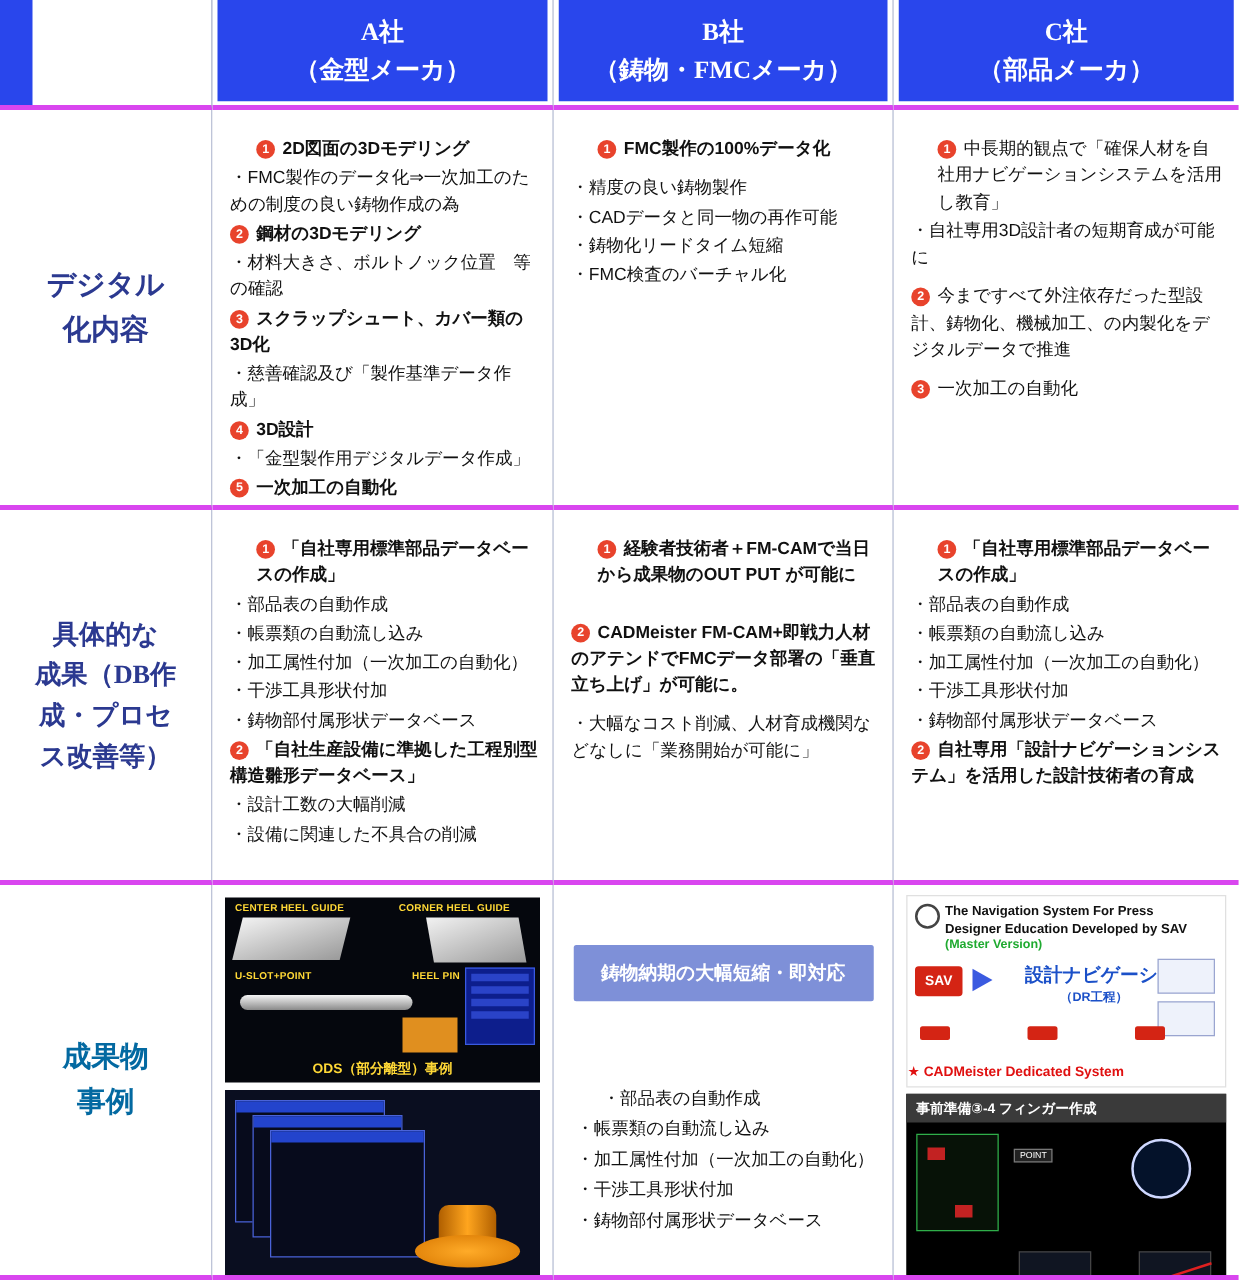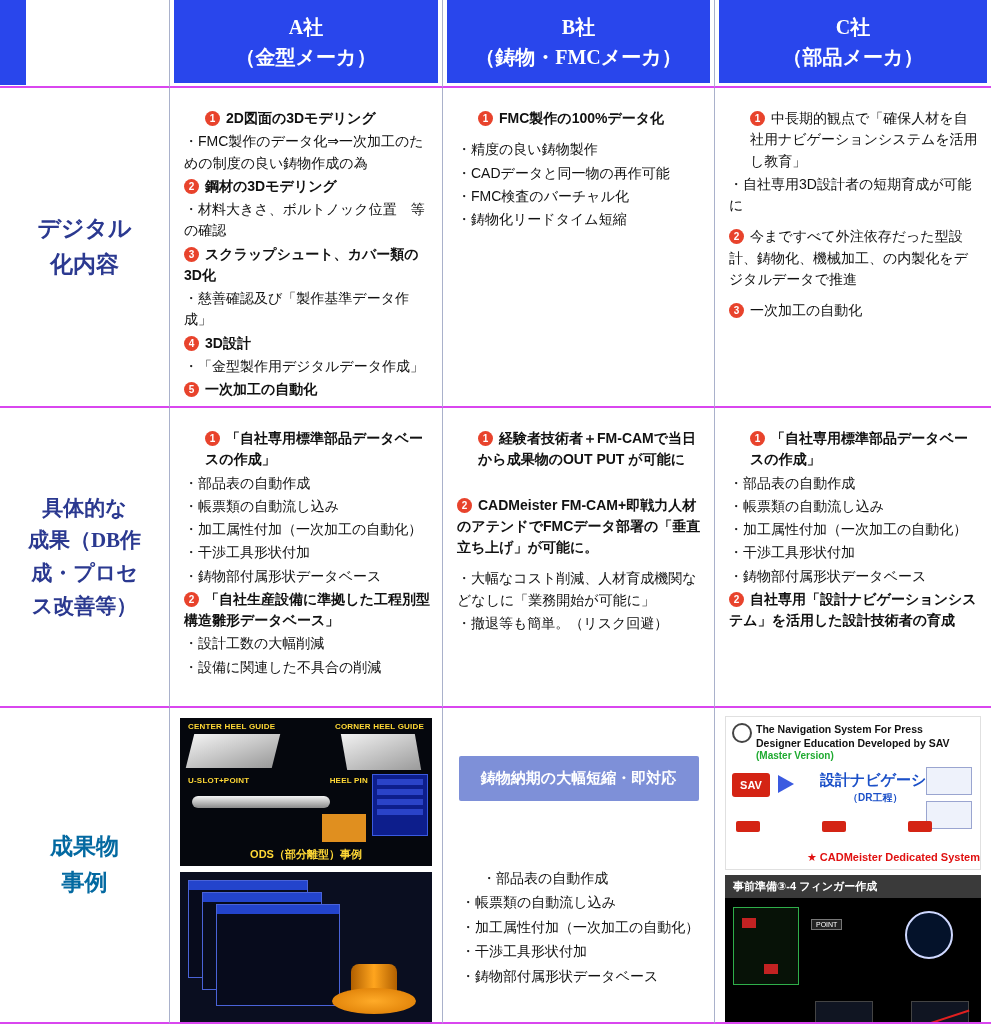--- a/index.html
+++ b/index.html
@@ -2,21 +2,21 @@
 <html><head>
 <meta charset="utf-8">
 <style>
   html,body{margin:0;padding:0;background:#ffffff;}
   body{font-family:"Liberation Sans","DejaVu Sans",sans-serif;color:#111;}
 
   .table{width:991px;height:1024px;display:grid;
     grid-template-columns:170px 273px 272px 276px;
     grid-template-rows:88px 320px 300px 316px;
     background:#fff;}
-  .cell{box-sizing:border-box;border-right:1px solid #a9b1cb;border-bottom:2px solid #d946ef;overflow:hidden;background:#fff;}
+  .cell{box-sizing:border-box;border-right:1px solid #a9b1cb;border-bottom:4px solid #d946ef;overflow:hidden;background:#fff;}
   .last-col{border-right:none;}
 
   
   .corner{position:relative;}
   .corner-strip{position:absolute;left:0;top:0;width:26px;height:85px;background:#2946EC;}
   .head{padding:0 4px 3px 4px;}
   .head-inner{height:100%;background:#2946EC;color:#fff;display:flex;align-items:center;justify-content:center;
     text-align:center;font-family:"Liberation Serif","DejaVu Serif",serif;font-weight:bold;font-size:20px;
     line-height:1.5;white-space:pre-line;}
 
@@ -68,21 +68,21 @@
   .nav-title{margin:6px 4px 0 30px;font-size:10.5px;font-weight:bold;line-height:1.3;}
   .master{color:#1faa30;font-size:10px;font-weight:bold;margin-left:30px;}
   .sav{position:absolute;left:6px;top:56px;width:38px;height:24px;background:#d42414;color:#fff;font-weight:bold;
     font-size:11px;display:flex;align-items:center;justify-content:center;border-radius:3px;}
   .bluearrow{position:absolute;left:52px;top:58px;width:0;height:0;border-top:9px solid transparent;
     border-bottom:9px solid transparent;border-left:16px solid #3a5ae0;}
   .navname{position:absolute;left:94px;top:54px;color:#1b50c8;font-weight:bold;font-size:15px;}
   .navsub{position:absolute;left:122px;top:74px;color:#1b50c8;font-size:10px;font-weight:bold;}
   .thumb{position:absolute;width:44px;height:26px;background:#eef2fb;border:1px solid #9aa5d0;}
   .chip{position:absolute;width:24px;height:11px;background:#d42414;border-radius:2px;}
-  .dedicated{position:absolute;left:0;right:0;bottom:5px;text-align:right;color:#e01010;font-weight:bold;font-size:11px;}
+  .dedicated{position:absolute;left:0;right:0;bottom:5px;text-align:left;color:#e01010;font-weight:bold;font-size:11px;}
   .darksec{margin-top:5px;background:#000;height:168px;position:relative;overflow:hidden;}
   .dhead{background:#3a3a3a;color:#fff;font-size:11px;font-weight:bold;padding:4px 8px;}
   .gbox{position:absolute;left:8px;top:32px;width:64px;height:76px;border:1px solid #2fae4a;background:#071207;}
   .rbit{position:absolute;background:#c22222;width:14px;height:10px;}
   .pointtag{position:absolute;left:86px;top:44px;background:#222;color:#fff;font-size:7px;padding:1px 4px;border:1px solid #777;}
   .ring{position:absolute;right:28px;top:36px;width:44px;height:44px;border:2px solid #cfd8ff;border-radius:50%;background:#04122a;}
   .minishot{position:absolute;background:#101522;border:1px solid #444;width:56px;height:32px;bottom:8px;}
   .redline{position:absolute;right:10px;bottom:20px;width:74px;height:2px;background:#e02020;transform:rotate(-18deg);}
 </style>
 </head>
@@ -119,22 +119,22 @@
         <div class="item t-num"><span class="numchip">4</span><span class="txt">3D設計</span></div>
         <div class="item t-bullet"><span class="txt">・「金型製作用デジタルデータ作成」</span></div>
         <div class="item t-num"><span class="numchip">5</span><span class="txt">一次加工の自動化</span></div>
       </div>
   </div>
   <div class="cell body">
     <div class="items">
         <div class="item t-num"><span class="numchip">1</span><span class="txt">FMC製作の100%データ化</span></div>
         <div class="item t-bullet gap-sm"><span class="txt">・精度の良い鋳物製作</span></div>
         <div class="item t-bullet"><span class="txt">・CADデータと同一物の再作可能</span></div>
+        <div class="item t-bullet"><span class="txt">・鋳物化リードタイム短縮</span></div>
         <div class="item t-bullet"><span class="txt">・FMC検査のバーチャル化</span></div>
-        <div class="item t-bullet"><span class="txt">・鋳物化リードタイム短縮</span></div>
       </div>
   </div>
   <div class="cell body last-col">
     <div class="items">
         <div class="item t-num regular"><span class="numchip">1</span><span class="txt">中長期的観点で「確保人材を自社用ナビゲーションシステムを活用し教育」</span></div>
         <div class="item t-bullet"><span class="txt">・自社専用3D設計者の短期育成が可能に</span></div>
         <div class="item t-num regular gap-sm"><span class="numchip">2</span><span class="txt">今まですべて外注依存だった型設計、鋳物化、機械加工、の内製化をデジタルデータで推進</span></div>
         <div class="item t-num regular gap-sm"><span class="numchip">3</span><span class="txt">一次加工の自動化</span></div>
       </div>
   </div>
@@ -154,42 +154,41 @@
         <div class="item t-num"><span class="numchip">2</span><span class="txt">「自社生産設備に準拠した工程別型構造雛形データベース」</span></div>
         <div class="item t-bullet"><span class="txt">・設計工数の大幅削減</span></div>
         <div class="item t-bullet"><span class="txt">・設備に関連した不具合の削減</span></div>
       </div>
   </div>
   <div class="cell body">
     <div class="items">
         <div class="item t-num"><span class="numchip">1</span><span class="txt">経験者技術者＋FM-CAMで当日から成果物のOUT PUT が可能に</span></div>
         <div class="item t-num gap-lg"><span class="numchip">2</span><span class="txt">CADMeister FM-CAM+即戦力人材のアテンドでFMCデータ部署の「垂直立ち上げ」が可能に。</span></div>
         <div class="item t-bullet gap-sm"><span class="txt">・大幅なコスト削減、人材育成機関などなしに「業務開始が可能に」</span></div>
-        <div class="item t-bullet"><span class="txt">・撤退等も簡単。（リスク回避）</span></div>
       </div>
   </div>
   <div class="cell body last-col">
     <div class="items">
         <div class="item t-num"><span class="numchip">1</span><span class="txt">「自社専用標準部品データベースの作成」</span></div>
         <div class="item t-bullet"><span class="txt">・部品表の自動作成</span></div>
         <div class="item t-bullet"><span class="txt">・帳票類の自動流し込み</span></div>
         <div class="item t-bullet"><span class="txt">・加工属性付加（一次加工の自動化）</span></div>
         <div class="item t-bullet"><span class="txt">・干渉工具形状付加</span></div>
         <div class="item t-bullet"><span class="txt">・鋳物部付属形状データベース</span></div>
         <div class="item t-num"><span class="numchip">2</span><span class="txt">自社専用「設計ナビゲーションシステム」を活用した設計技術者の育成</span></div>
       </div>
   </div>
 
   <div class="cell rowlabel red">成果物
 事例</div>
 
   <div class="cell artifact">
     <div class="cad cad1">
       <span class="ylabel" style="top:4px;left:8px">CENTER HEEL GUIDE</span>
-      <span class="ylabel" style="top:4px;right:8px">CORNER HEEL GUIDE</span>
+      <span class="ylabel" style="top:4px;right:24px">CORNER HEEL GUIDE</span>
       <div class="blk" style="left:10px;top:16px;width:86px;height:34px;transform:skewX(-14deg)"></div>
       <div class="blk" style="right:14px;top:16px;width:74px;height:36px;transform:skewX(10deg)"></div>
       <span class="ylabel" style="top:58px;left:8px">U-SLOT+POINT</span>
       <span class="ylabel" style="top:58px;right:64px">HEEL PIN</span>
       <div class="cyl" style="left:12px;top:78px;width:138px;height:12px"></div>
       <div class="panel" style="right:4px;top:56px;width:54px;height:60px">
         <div class="prow"></div>
         <div class="prow"></div>
         <div class="prow"></div>
         <div class="prow"></div>

